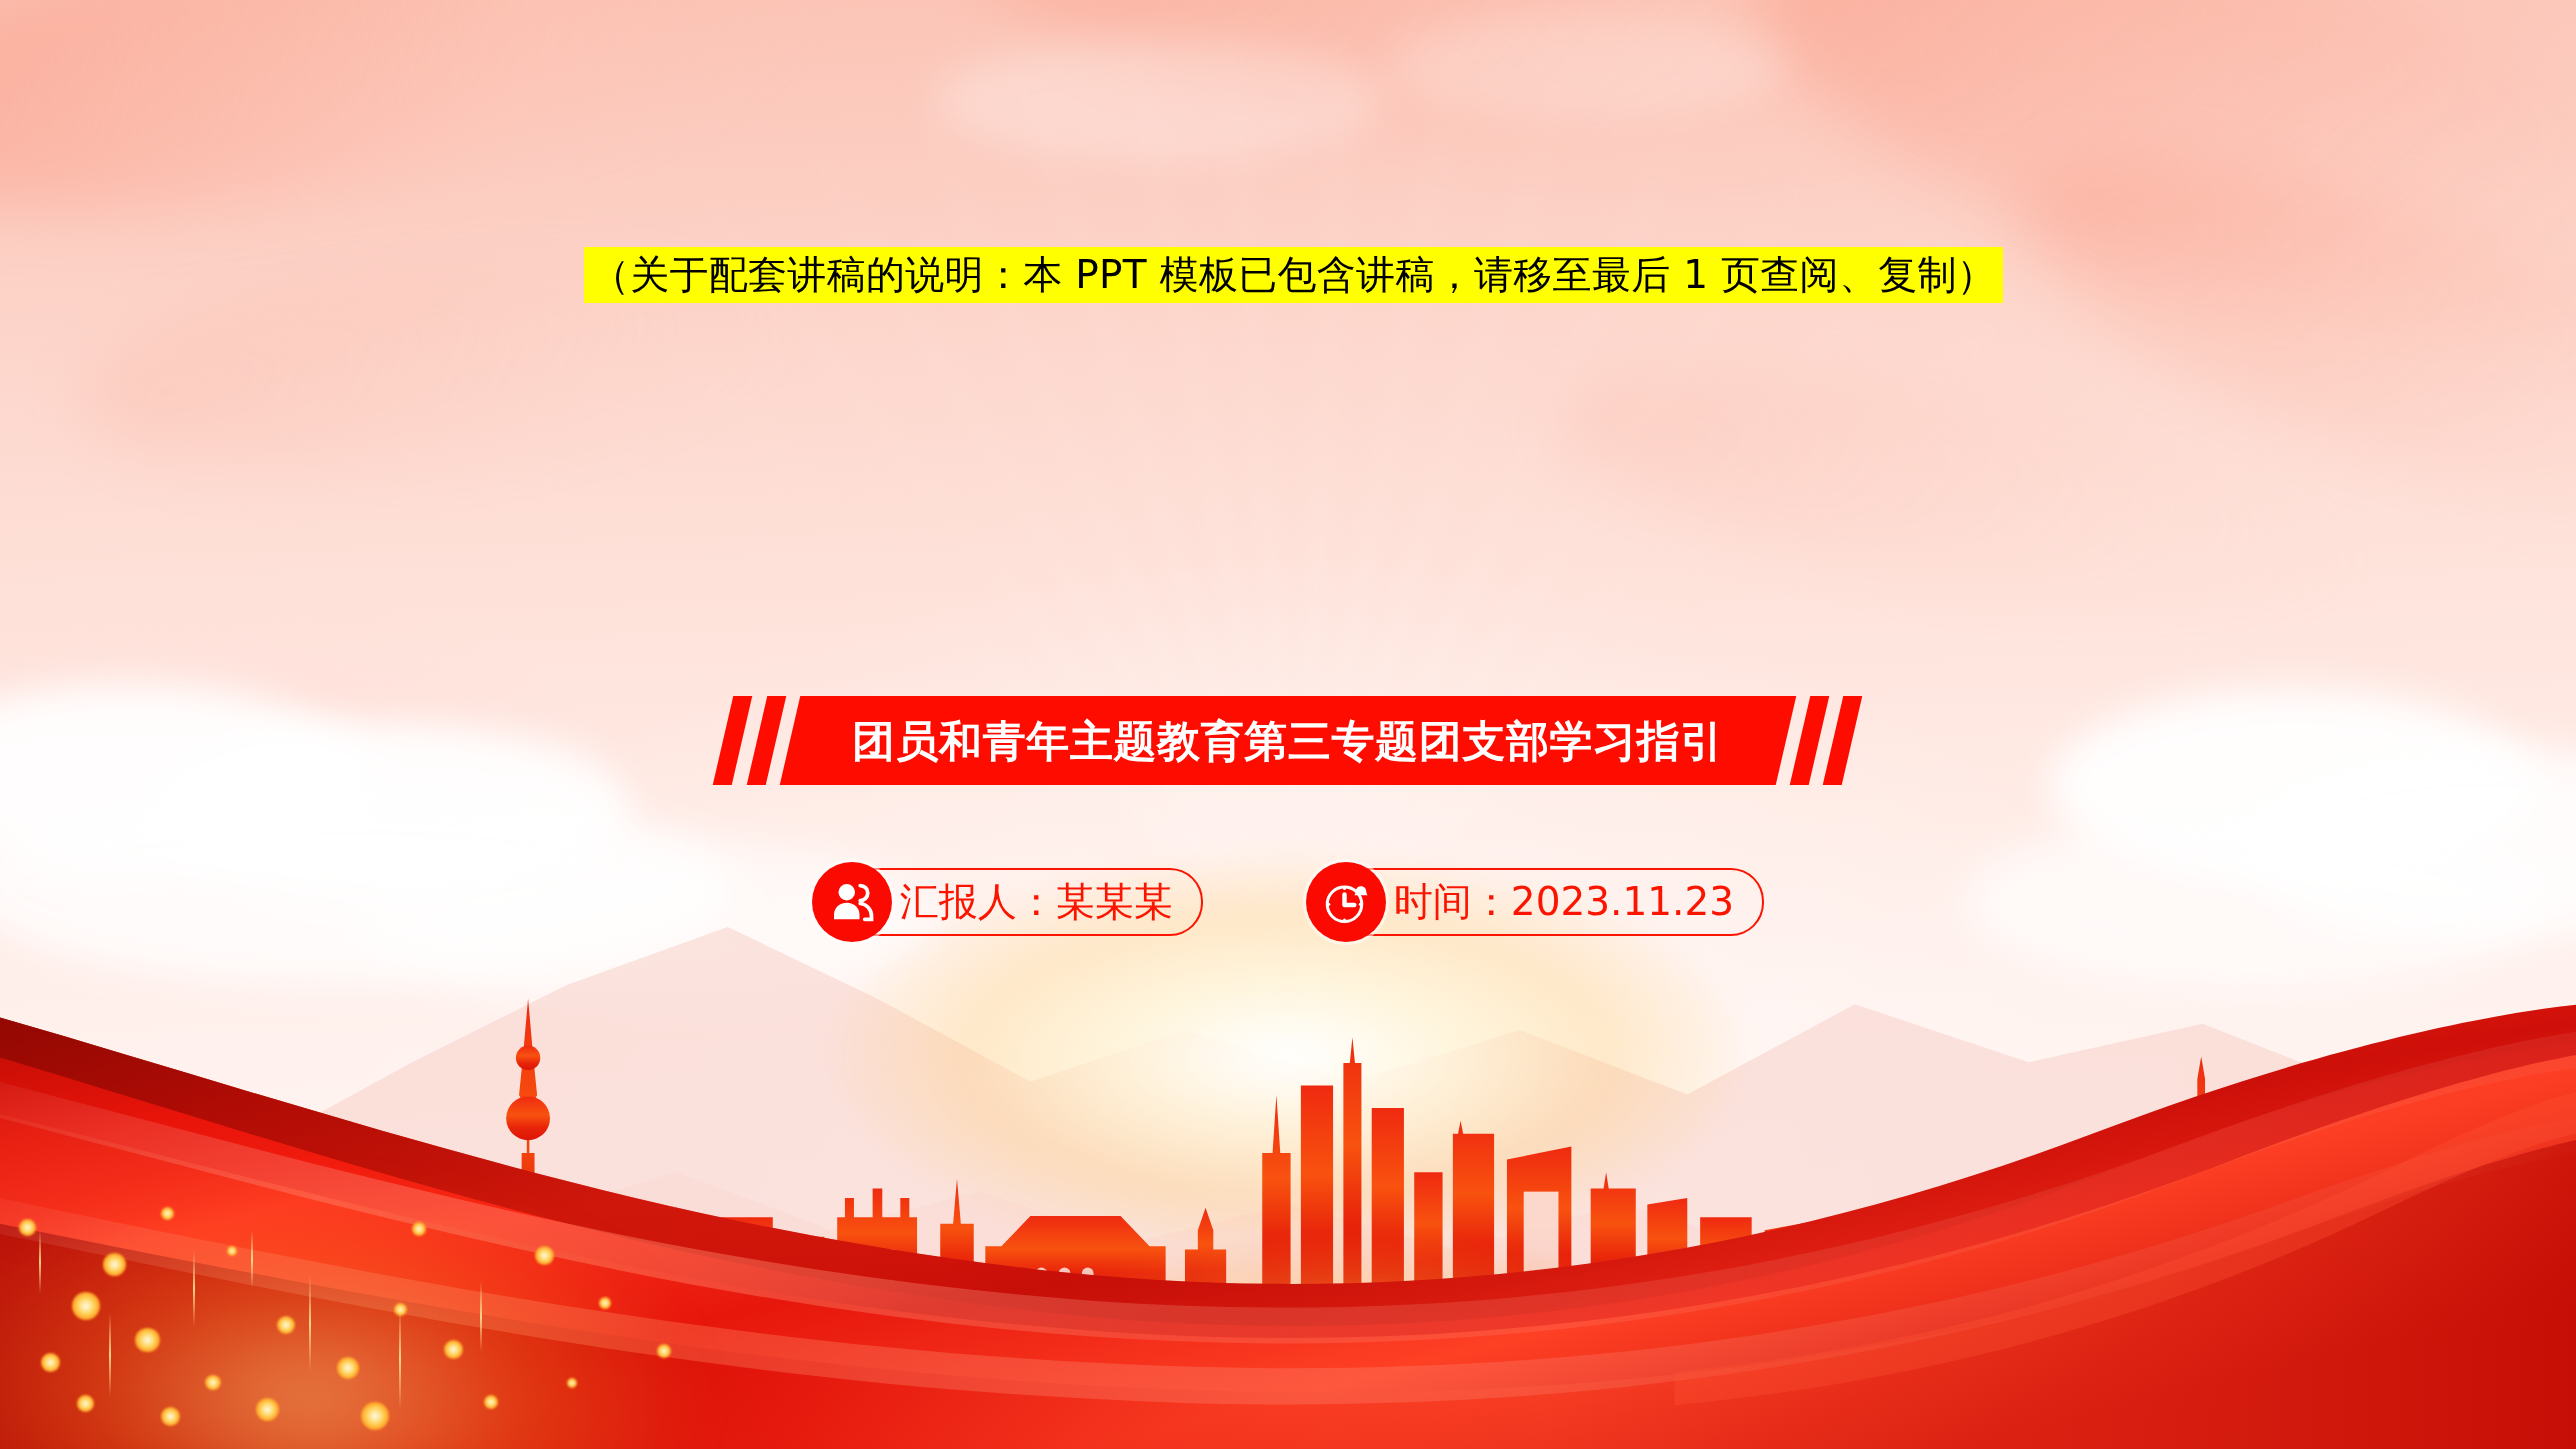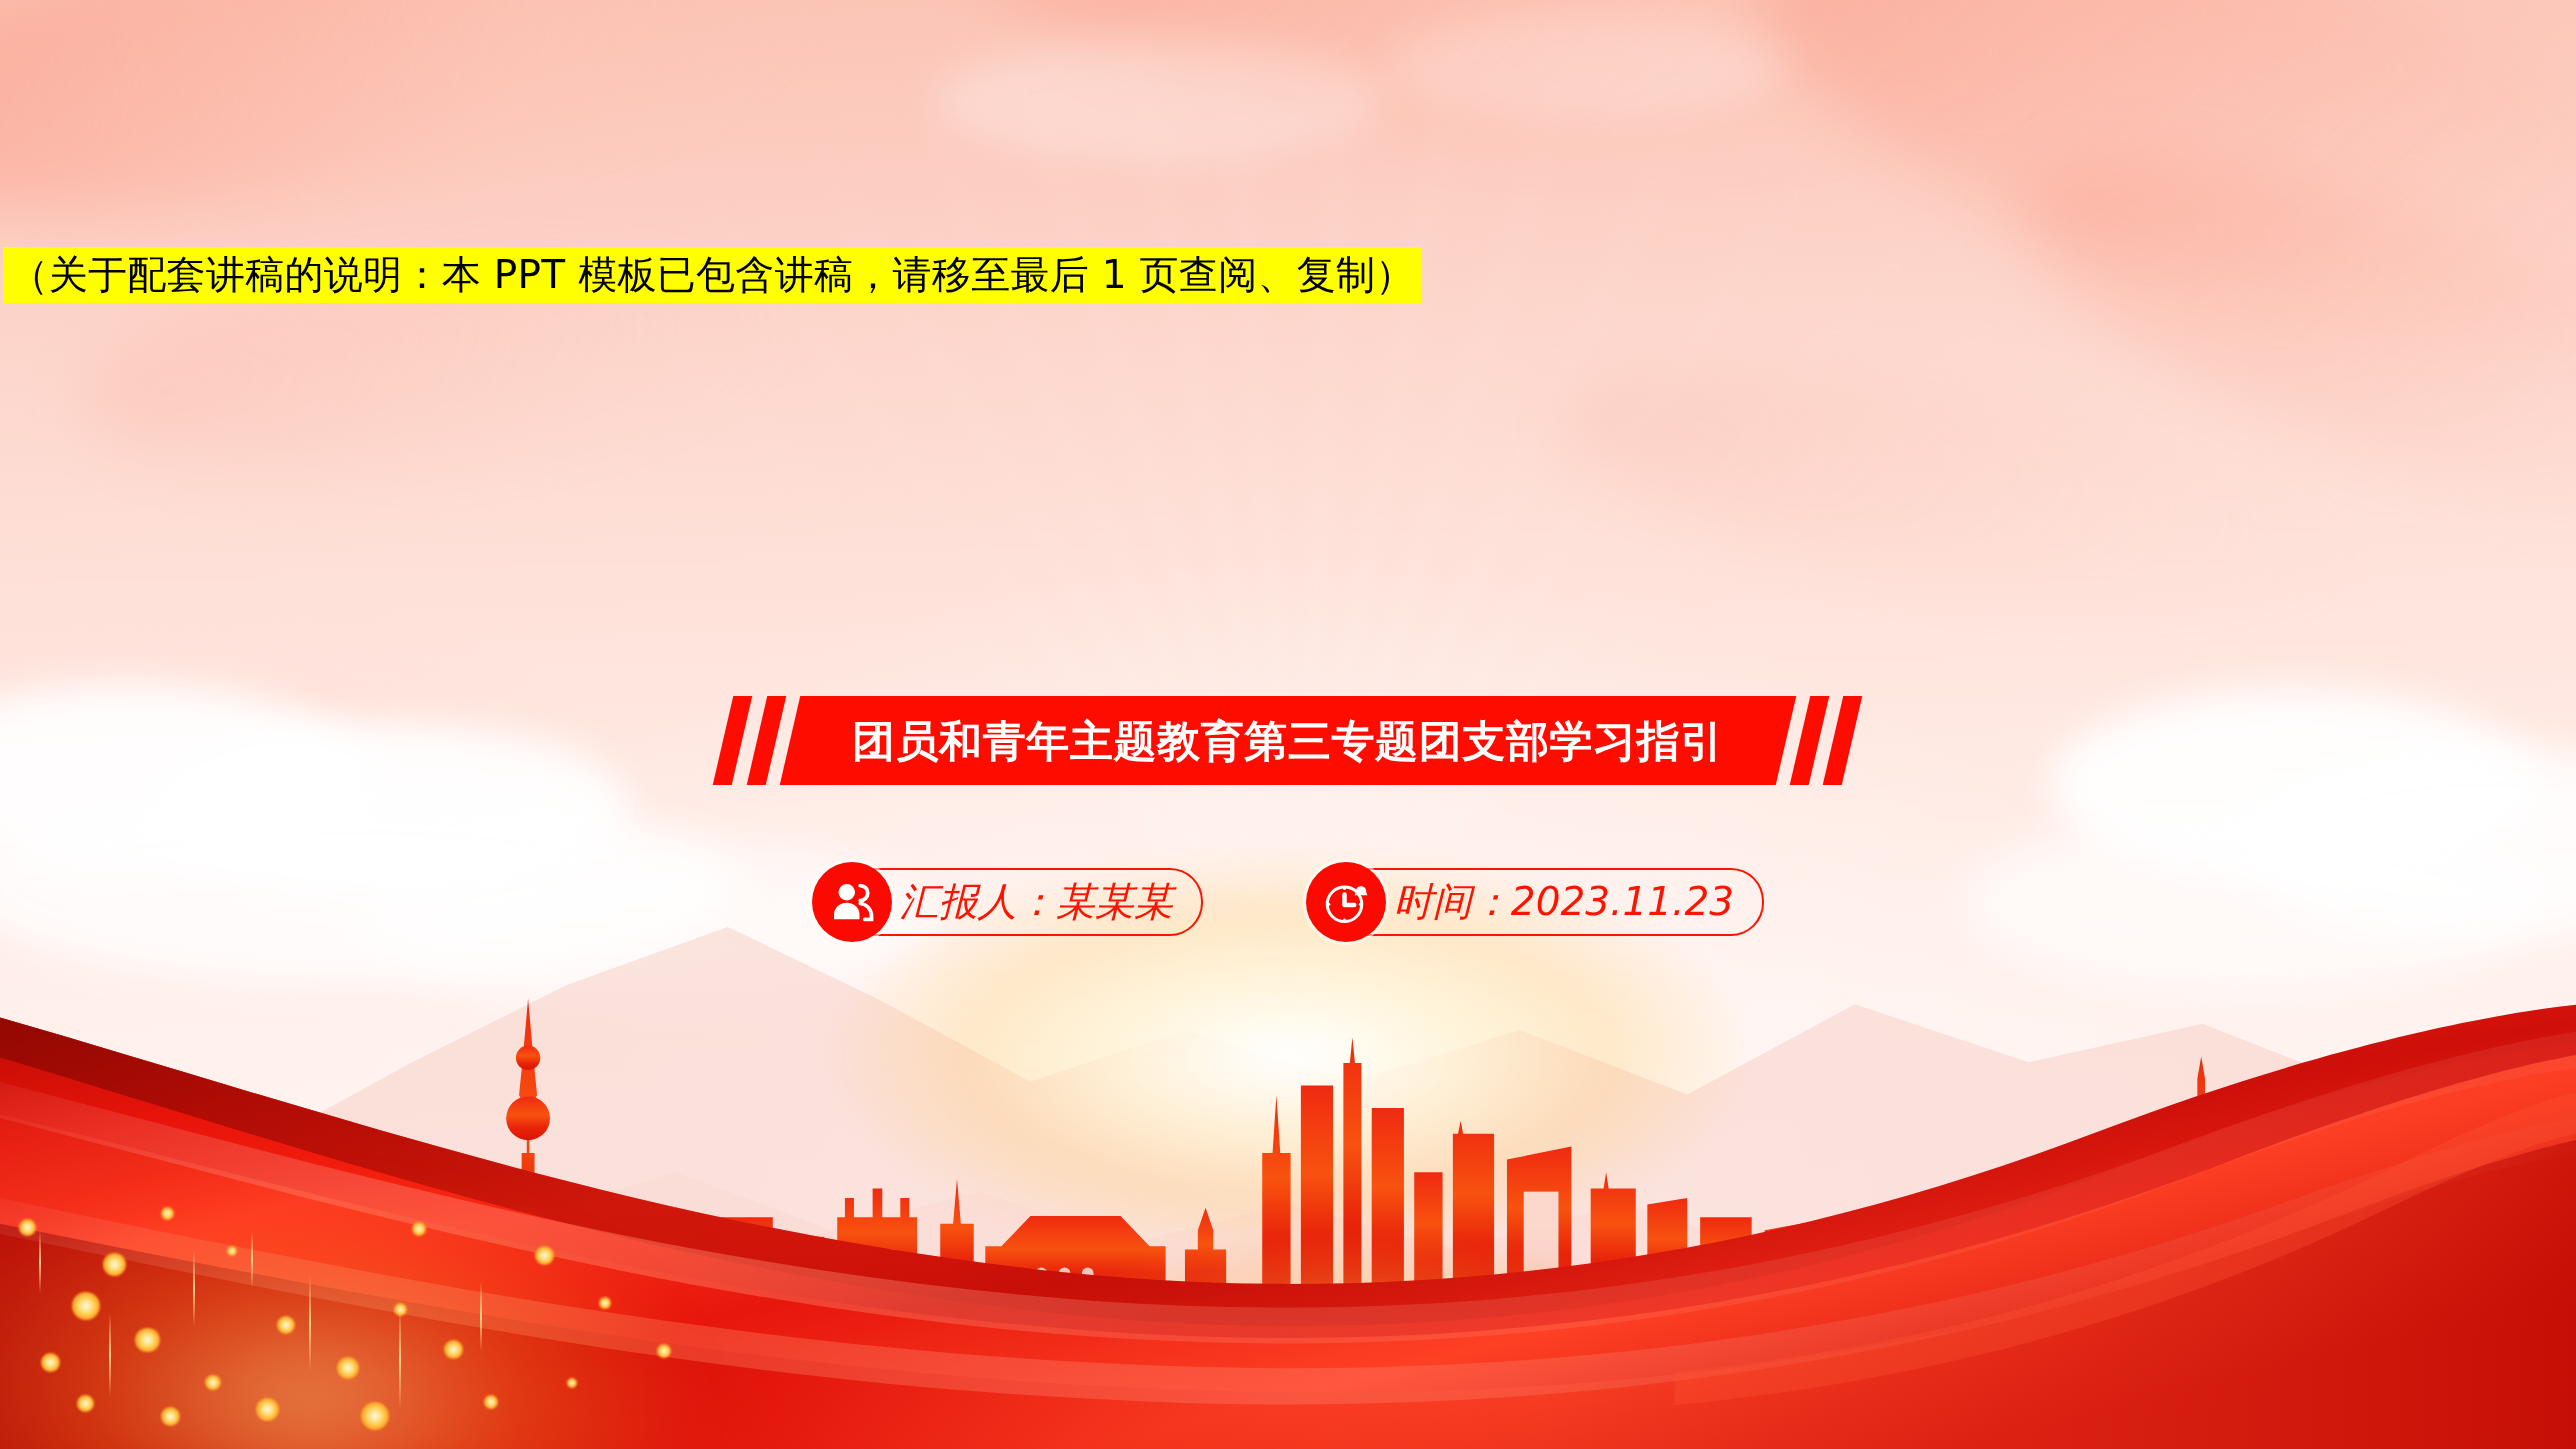--- a/index.html
+++ b/index.html
@@ -53,21 +53,21 @@
   
   .sparks{position:absolute;left:0;bottom:0;width:837px;height:399px;overflow:hidden;pointer-events:none;}
   .spark{position:absolute;border-radius:50%;filter:blur(0.9px);
          background:radial-gradient(circle,#fffbe8 0%,#ffd257 42%,#ff9a20 72%,rgba(255,120,20,0) 100%);}
   .sparkline{position:absolute;background:linear-gradient(to bottom,rgba(255,240,190,0),rgba(255,226,150,.9),rgba(255,200,90,0));filter:blur(0.4px);}
   .sparkglow{position:absolute;left:-77px;bottom:-155px;width:773px;height:412px;border-radius:50%;
              background:radial-gradient(ellipse at center, rgba(255,215,120,.55) 0%, rgba(255,150,40,.28) 40%, rgba(255,90,20,0) 72%);
              filter:blur(26px);}
 
   
-  .notice{position:absolute;top:247px;left:3px;right:0;text-align:left;z-index:40;}
+  .notice{position:absolute;top:247px;left:11px;right:0;text-align:center;z-index:40;}
   .notice-text{
     display:inline-block;
     background:#ffff00;
     color:#000;
     font-size:39px;
     line-height:50px;
     font-weight:400;
     padding:2.6px 6.4px 3.9px 6.4px;
     white-space:nowrap;
     letter-spacing:0.3px;
@@ -106,21 +106,21 @@
     line-height:46px;
     font-weight:700;
     white-space:nowrap;
     letter-spacing:0.6px;
     font-family:"DejaVu Sans","Liberation Sans",sans-serif;
   }
   .stripe-r{margin-right:0;margin-left:14px;}
 
   
   .metarow{position:absolute;top:862px;left:0;right:0;z-index:40;
-           display:flex;justify-content:center;align-items:center;gap:103px;font-style:italic;}
+           display:flex;justify-content:center;align-items:center;gap:103px;}
   .pill{position:relative;display:flex;align-items:center;height:80px;}
   .pill-badge{
     position:relative;z-index:3;
     width:80px;height:80px;border-radius:50%;
     background:#fa0a00;
     display:flex;align-items:center;justify-content:center;
     box-shadow:0 0 0 3.2px rgba(255,255,255,.55);
     flex:none;
   }
   .pill-badge svg{width:48px;height:48px;display:block;}

